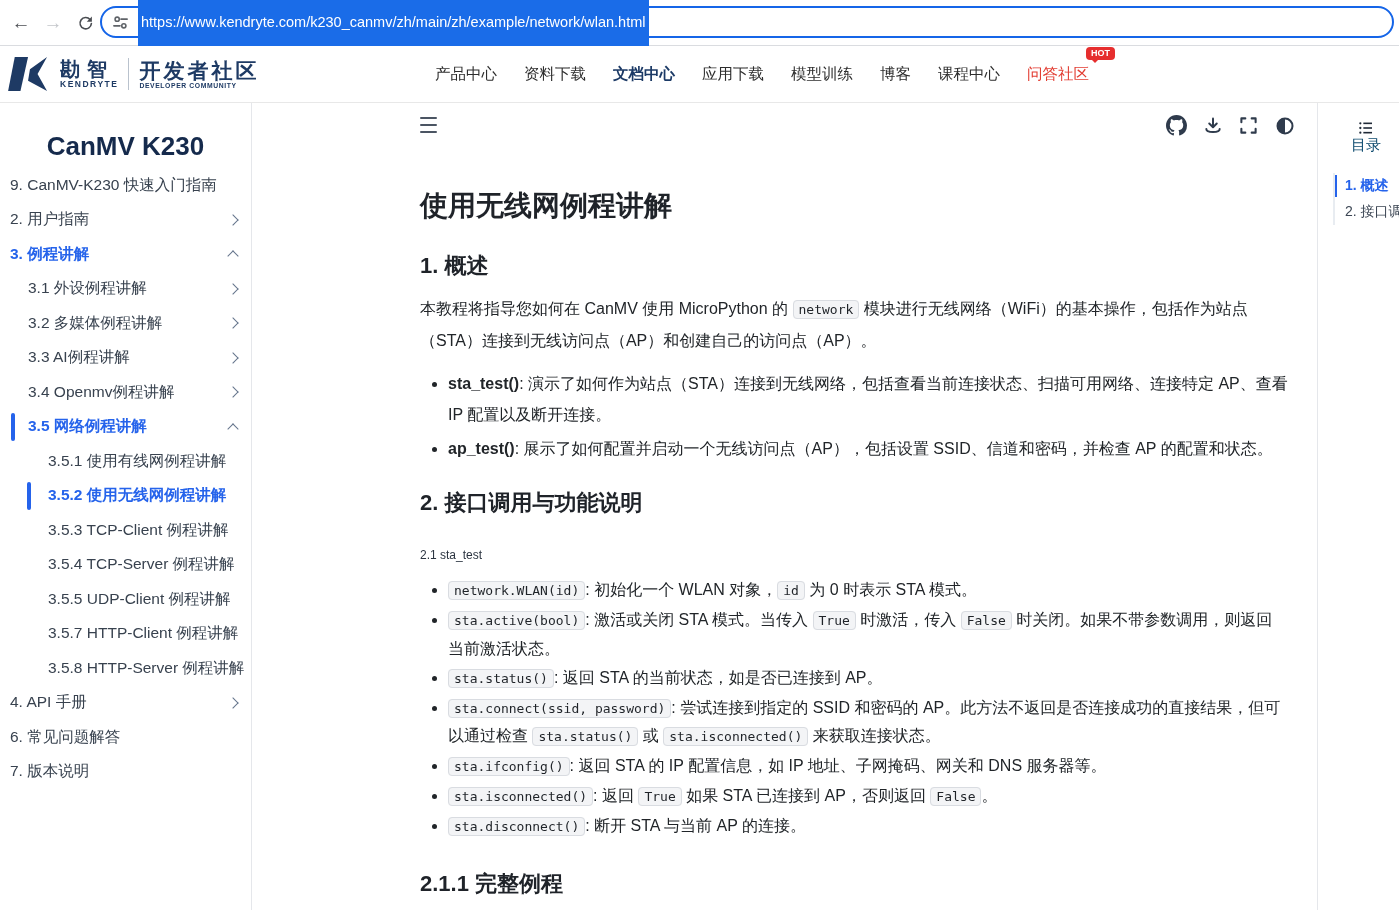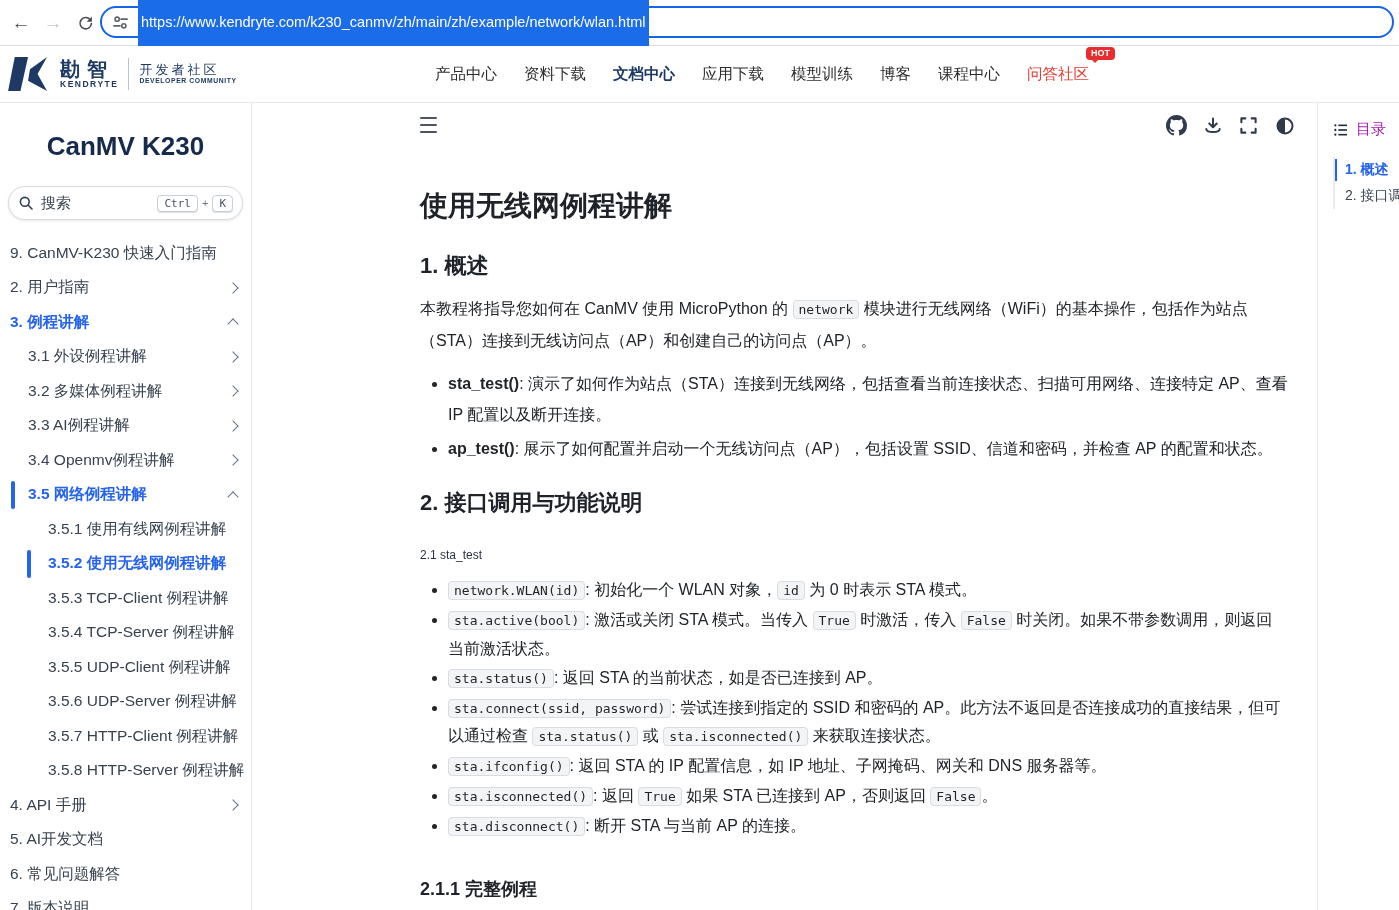--- a/index.html
+++ b/index.html
@@ -16,21 +16,21 @@
     display:flex; align-items:center; padding-left:9px; background:#fff; }
   .url-text { margin-left:8px; background:#1a6ce8; color:#fff; font-size:14.5px; padding:18px 3px; white-space:nowrap; }
 
   
   .siteheader { position:absolute; left:0; top:46px; width:1399px; height:57px; background:#fff; border-bottom:1px solid #e8e8e8; }
   .logo { position:absolute; left:8px; top:0; height:100%; display:flex; align-items:center; gap:10px; }
   .logo-texts { display:flex; flex-direction:column; line-height:1.1; }
   .brand-cn { font-size:20px; font-weight:bold; color:#1e3a64; letter-spacing:7px; }
   .brand-en { font-size:8.5px; font-weight:bold; color:#1e3a64; letter-spacing:1.5px; }
   .logo-divider { width:1px; height:32px; background:#b9c2cd; }
-  .comm-cn { font-size:13px; font-weight:normal; color:#1e3a64; letter-spacing:3px; }
+  .comm-cn { font-size:21px; font-weight:bold; color:#1e3a64; letter-spacing:3px;text-align:center; }
   .comm-en { font-size:6.8px; font-weight:bold; color:#1e3a64; letter-spacing:.6px; }
   .mainnav { position:absolute; left:435px; top:0; height:100%; display:flex; align-items:center; gap:27px; font-size:15.5px; color:#2d2d2d; }
   .nav-item { cursor:pointer; white-space:nowrap; position:relative; }
   .nav-item.active { font-weight:bold; color:#1c3a66; }
   .nav-item.hot { color:#e23c31; }
   .hot-badge { position:absolute; top:-17px; right:-26px; background:#e62e2e; color:#fff; font-size:9px; font-weight:bold;
     padding:2px 5px; border-radius:4px; line-height:1.1; }
   .hot-badge::after { content:''; position:absolute; left:5px; bottom:-3px; border-left:4px solid transparent;
     border-right:4px solid transparent; border-top:4px solid #e62e2e; }
 
@@ -61,33 +61,33 @@
   .hamburger { position:absolute; left:168px; top:12px; width:22px; height:20px; display:flex; flex-direction:column; justify-content:space-between; padding:2px 0; cursor:pointer; }
   .hamburger span { display:block; height:2.4px; width:17px; background:#4b5563; border-radius:1px; }
   .top-icons { position:absolute; right:22px; top:12px; display:flex; gap:15px; align-items:center; color:#2f3b4c; }
   .tool-icon { width:21px; height:21px; display:flex; align-items:center; justify-content:center; cursor:pointer; }
 
   .article { margin:84px 0 0 168px; width:868px; color:#212529; }
   .article h1 { font-size:28px; font-weight:bold; color:#1f2329; }
   .article h2 { font-size:22px; font-weight:bold; color:#1f2329; margin-top:26px; }
   .article h2.h2b { margin-top:24px; }
   .article h3 { font-size:12px; font-weight:400; color:#2b3440; margin-top:30px; }
-  .article h4 { font-size:18px; font-weight:bold; color:#1f2329; margin-top:36px; }
+  .article h4 { font-size:22px; font-weight:bold; color:#1f2329; margin-top:28px; }
   .para { margin-top:12px; font-size:16px; line-height:31px; }
   .chip { font-family:"DejaVu Sans Mono", monospace; font-size:13px; background:#f3f4f6; border:1px solid #d9dce1;
     border-radius:4px; padding:1px 5px; color:#1f2328; white-space:nowrap; }
   ul.dots { margin:12px 0 0 28px; }
   ul.dots li { font-size:16px; line-height:31px; margin-bottom:3px; }
   ul.api { margin:14px 0 0 28px; }
   ul.api li { font-size:16px; line-height:27.5px; margin-bottom:1.5px; }
   .bname { font-weight:bold; font-family:"Liberation Sans", sans-serif; }
 
   
   .toc { position:absolute; right:0; top:103px; width:82px; bottom:0; border-left:1px solid #e5e7eb; overflow:hidden; }
-  .toc-head { margin:17px 0 0 15px; display:flex; align-items:center; gap:7px; font-size:15px; color:#a21caf; }
+  .toc-head { margin:17px 0 0 15px; display:flex; align-items:center; font-size:15px; color:#0c4a6e;flex-direction:column; }
   .toc-list { margin:18px 0 0 15px; border-left:2px solid #e8ecf1; }
   .toc-item { position:relative; padding:4px 0 4px 10px; font-size:14px; color:#3c4654; white-space:nowrap; overflow:hidden; cursor:pointer; }
   .toc-item.active { color:#2563eb; font-weight:bold; }
   .toc-item.active::before { content:''; position:absolute; left:-2px; top:2px; bottom:2px; width:3.5px; background:#2563eb; }
 </style>
 </head>
 <body>
 
 <div id="app">
 
@@ -137,30 +137,20 @@
       <span class="nav-item">课程中心</span>
       <span class="nav-item hot">
         <span>问答社区</span>
         <span class="hot-badge">HOT</span>
       </span>
     </div>
   </div>
 
   <div class="sidebar">
     <div class="sb-title">CanMV K230</div>
-    <div class="searchbox">
-      <svg width="16" height="16" viewBox="0 0 20 20">
-        <circle cx="8.5" cy="8.5" r="5.5" fill="none" stroke="#334155" stroke-width="2"></circle>
-        <line x1="12.8" y1="12.8" x2="17.5" y2="17.5" stroke="#334155" stroke-width="2" stroke-linecap="round"></line>
-      </svg>
-      <span class="ph">搜索</span>
-      <span class="key">Ctrl</span>
-      <span class="plus">+</span>
-      <span class="key">K</span>
-    </div>
     <div class="sb-list">
       <div class="sb-item l1">
           <span class="lbl">9. CanMV-K230 快速入门指南</span>
         </div>
       <div class="sb-item l1">
           <span class="lbl">2. 用户指南</span>
           <span class="chev r"></span>
         </div>
       <div class="sb-item l1 active">
           <span class="lbl">3. 例程讲解</span>
@@ -195,34 +185,28 @@
       <div class="sb-item l3">
           <span class="lbl">3.5.3 TCP-Client 例程讲解</span>
         </div>
       <div class="sb-item l3">
           <span class="lbl">3.5.4 TCP-Server 例程讲解</span>
         </div>
       <div class="sb-item l3">
           <span class="lbl">3.5.5 UDP-Client 例程讲解</span>
         </div>
       <div class="sb-item l3">
-          <span class="lbl">3.5.6 UDP-Server 例程讲解</span>
-        </div>
-      <div class="sb-item l3">
           <span class="lbl">3.5.7 HTTP-Client 例程讲解</span>
         </div>
       <div class="sb-item l3">
           <span class="lbl">3.5.8 HTTP-Server 例程讲解</span>
         </div>
       <div class="sb-item l1">
           <span class="lbl">4. API 手册</span>
           <span class="chev r"></span>
-        </div>
-      <div class="sb-item l1">
-          <span class="lbl">5. AI开发文档</span>
         </div>
       <div class="sb-item l1">
           <span class="lbl">6. 常见问题解答</span>
         </div>
       <div class="sb-item l1">
           <span class="lbl">7. 版本说明</span>
         </div>
     </div>
   </div>
 

